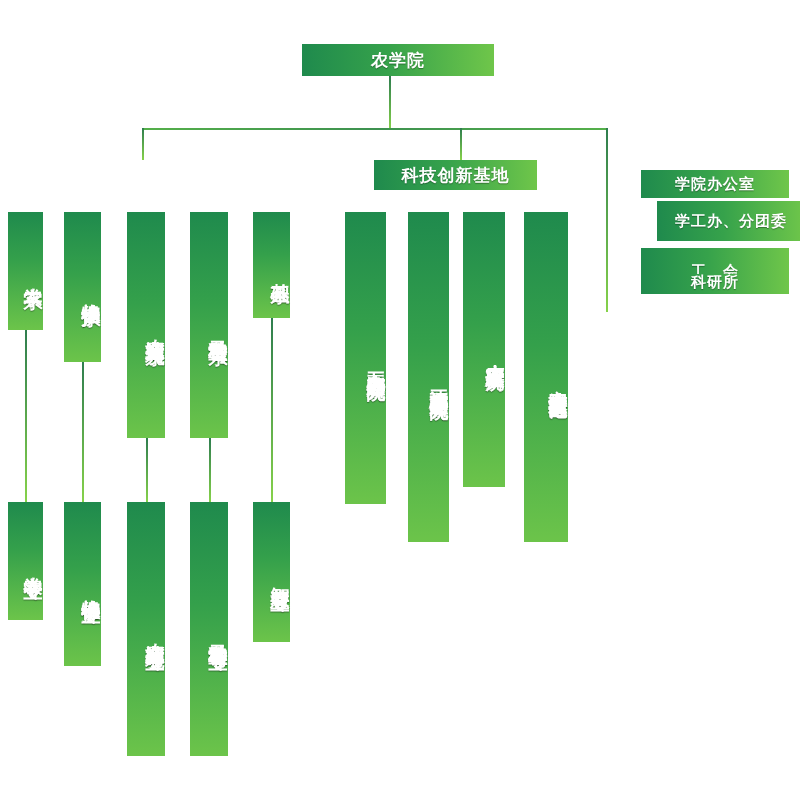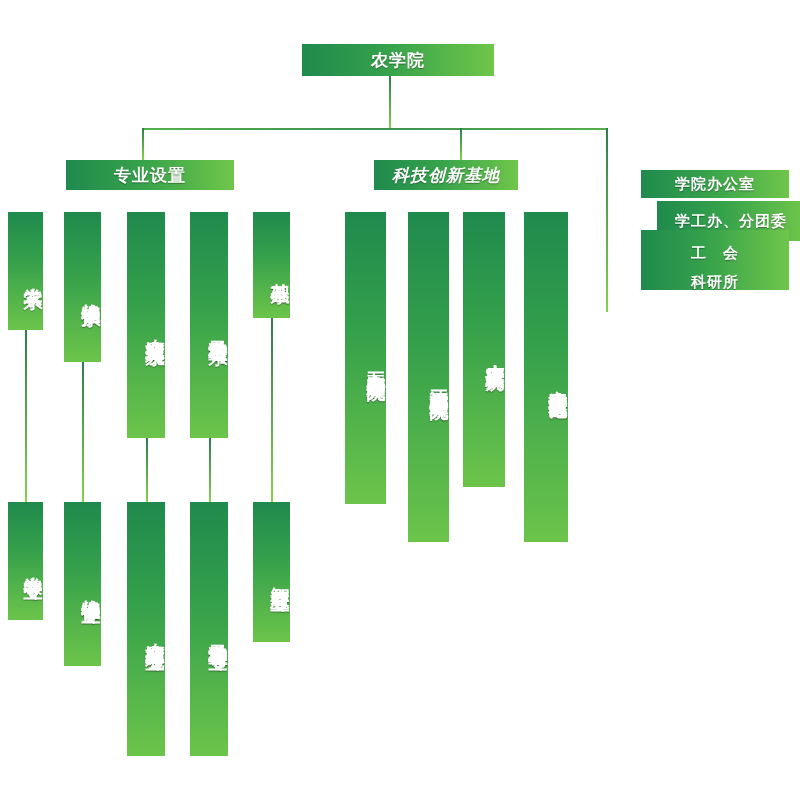--- a/index.html
+++ b/index.html
@@ -88,24 +88,21 @@
   <div class="line-v" style="left:25px; top:330px; height:172px;"></div>
   <div class="line-v" style="left:82px; top:362px; height:140px;"></div>
   <div class="line-v" style="left:146px; top:438px; height:64px;"></div>
   <div class="line-v" style="left:209px; top:438px; height:64px;"></div>
   <div class="line-v" style="left:271px; top:318px; height:184px;"></div>
 
   <div class="node horiz" style="left:302px; top:44px; width:192px; height:32px;">
     <span>农学院</span>
   </div>
 
-  <div class="node horiz" style="left:66px; top:160px; width:168px; height:30px;">
-    <span>专业设置</span>
-  </div>
-  <div class="node horiz" style="left:374px; top:160px; width:144px; height:30px;font-style:italic;">
+  <div class="node horiz" style="left:374px; top:160px; width:163px; height:30px;">
     <span>科技创新基地</span>
   </div>
 
   <div class="node vert" style="left:8px; top:212px; width:35px; height:118px;">
     <span>农学系</span>
   </div>
   <div class="node vert" style="left:64px; top:212px; width:37px; height:150px;">
     <span>植物保护系</span>
   </div>
   <div class="node vert" style="left:127px; top:212px; width:38px; height:226px;">
@@ -146,20 +143,20 @@
   <div class="node vert" style="left:253px; top:502px; width:37px; height:140px;">
     <span>智慧农业专业</span>
   </div>
 
   <div class="node admin" style="left:641px; top:142px; width:148px; height:28px;margin-top:28px;">
     <span>学院办公室</span>
   </div>
   <div class="node admin" style="left:641px; top:201px; width:148px; height:40px;margin-left:16px;">
     <span>学工办、分团委</span>
   </div>
-  <div class="node admin" style="left:641px; top:230px; width:148px; height:46px;justify-content:center;">
+  <div class="node admin" style="left:641px; top:248px; width:148px; height:46px;justify-content:center;">
     <span>工　会</span>
   </div>
   <div class="node admin" style="left:641px; top:274px; width:148px; height:16px;">
     <span>科研所</span>
   </div>
 
 </div>
 
 </body></html>

